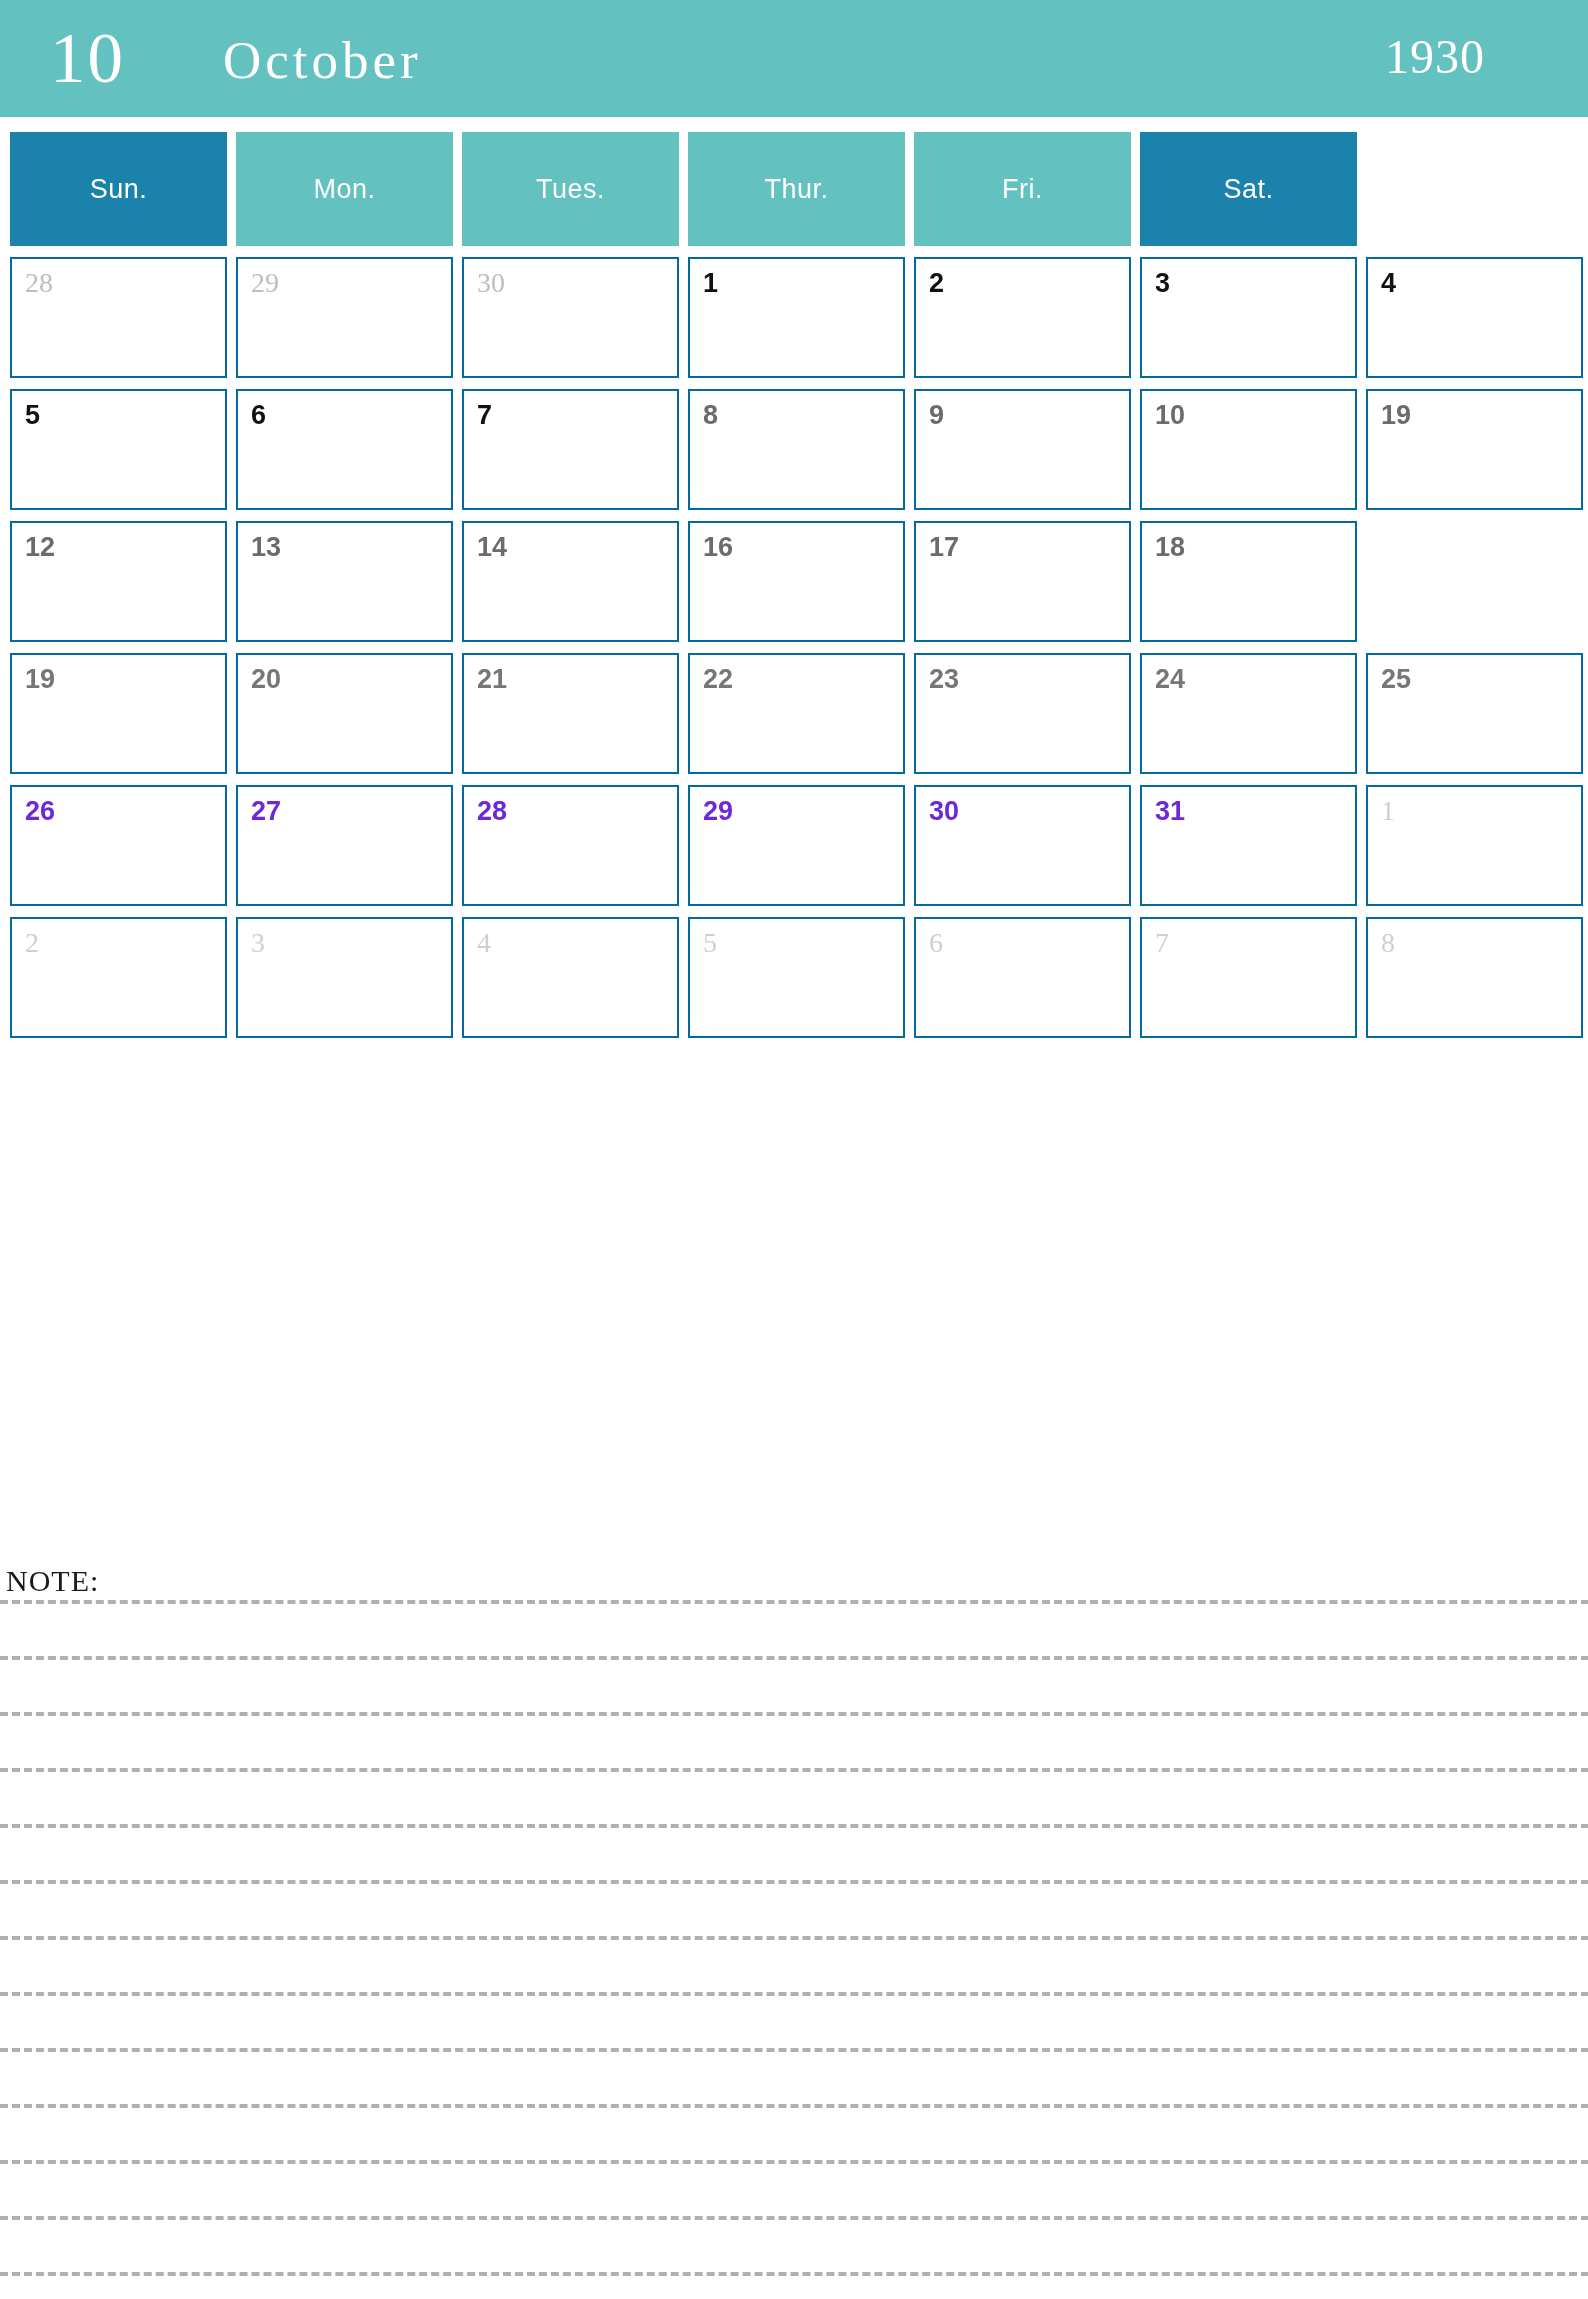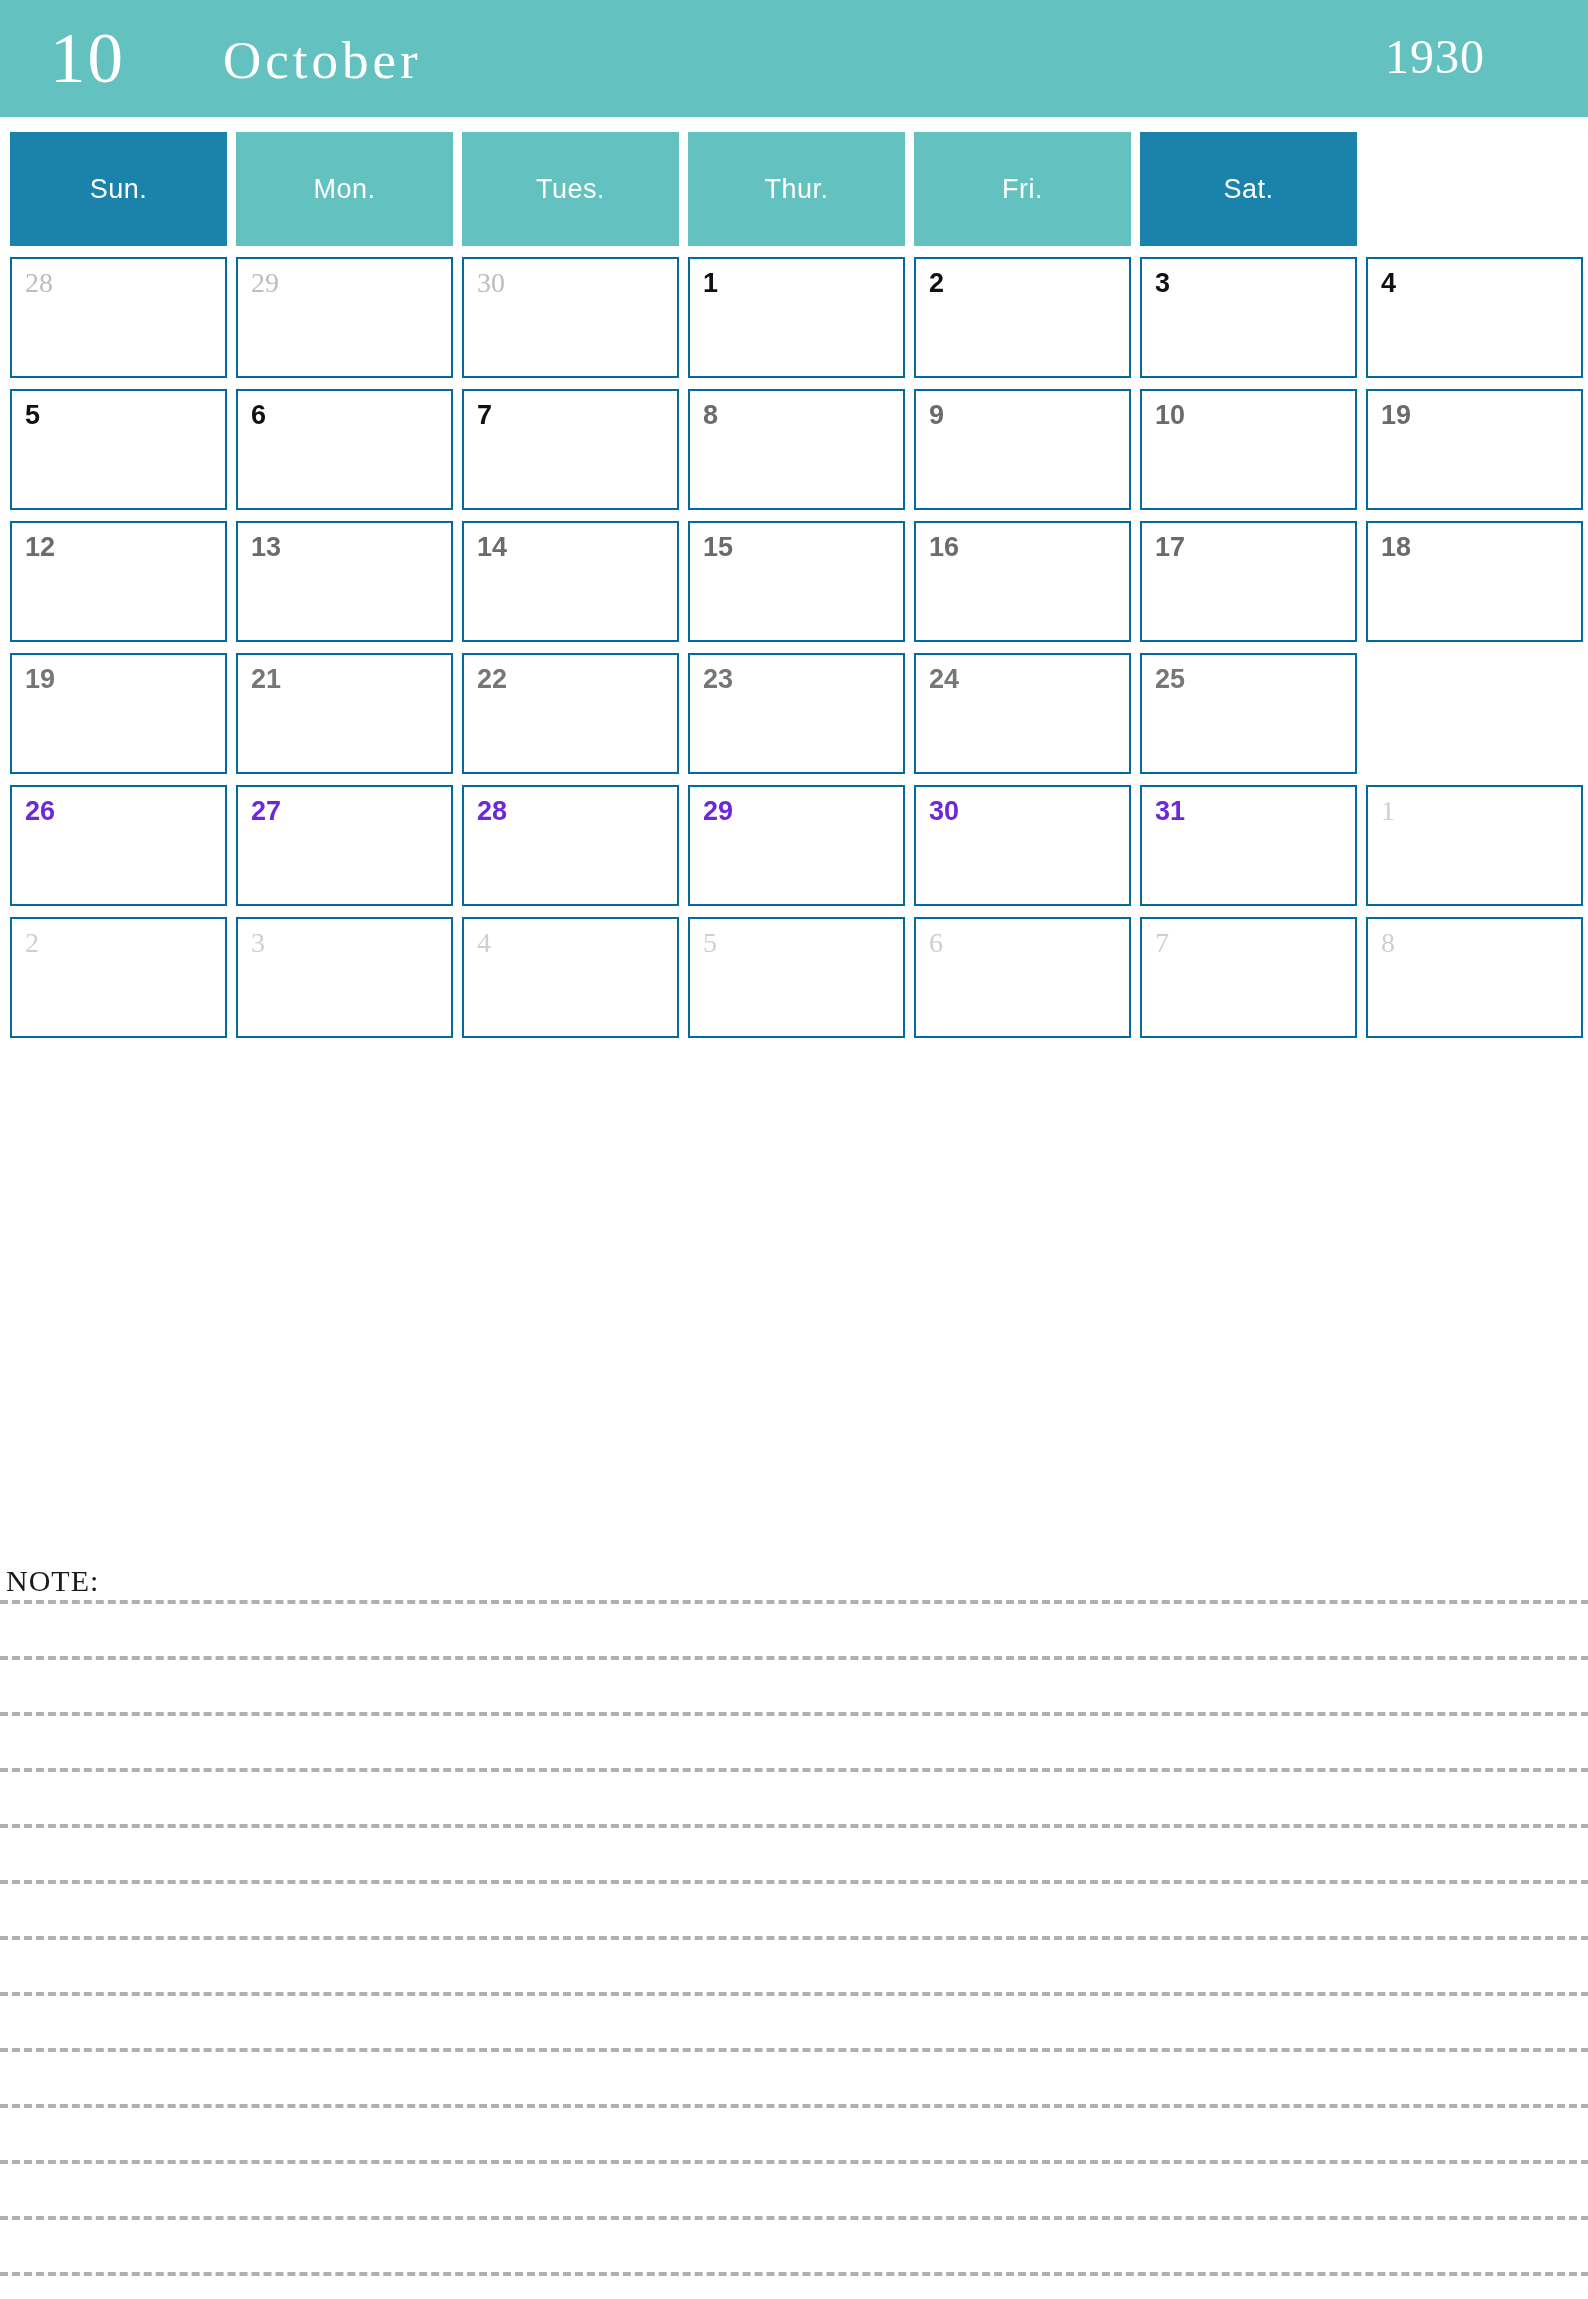--- a/index.html
+++ b/index.html
@@ -260,36 +260,36 @@
       <div class="cell">
           <span class="daynum g3">12</span>
         </div>
       <div class="cell">
           <span class="daynum g3">13</span>
         </div>
       <div class="cell">
           <span class="daynum g3">14</span>
         </div>
       <div class="cell">
-          <span class="daynum g3">15</span>
-        </div>
-      <div class="cell">
           <span class="daynum g3">16</span>
         </div>
       <div class="cell">
           <span class="daynum g3">17</span>
         </div>
       <div class="cell">
           <span class="daynum g3">18</span>
         </div>
     </div>
 
     <div class="weekrow dates">
       <div class="cell">
           <span class="daynum g4">19</span>
+        </div>
+      <div class="cell">
+          <span class="daynum g4">20</span>
         </div>
       <div class="cell">
           <span class="daynum g4">21</span>
         </div>
       <div class="cell">
           <span class="daynum g4">22</span>
         </div>
       <div class="cell">
           <span class="daynum g4">23</span>
         </div>

